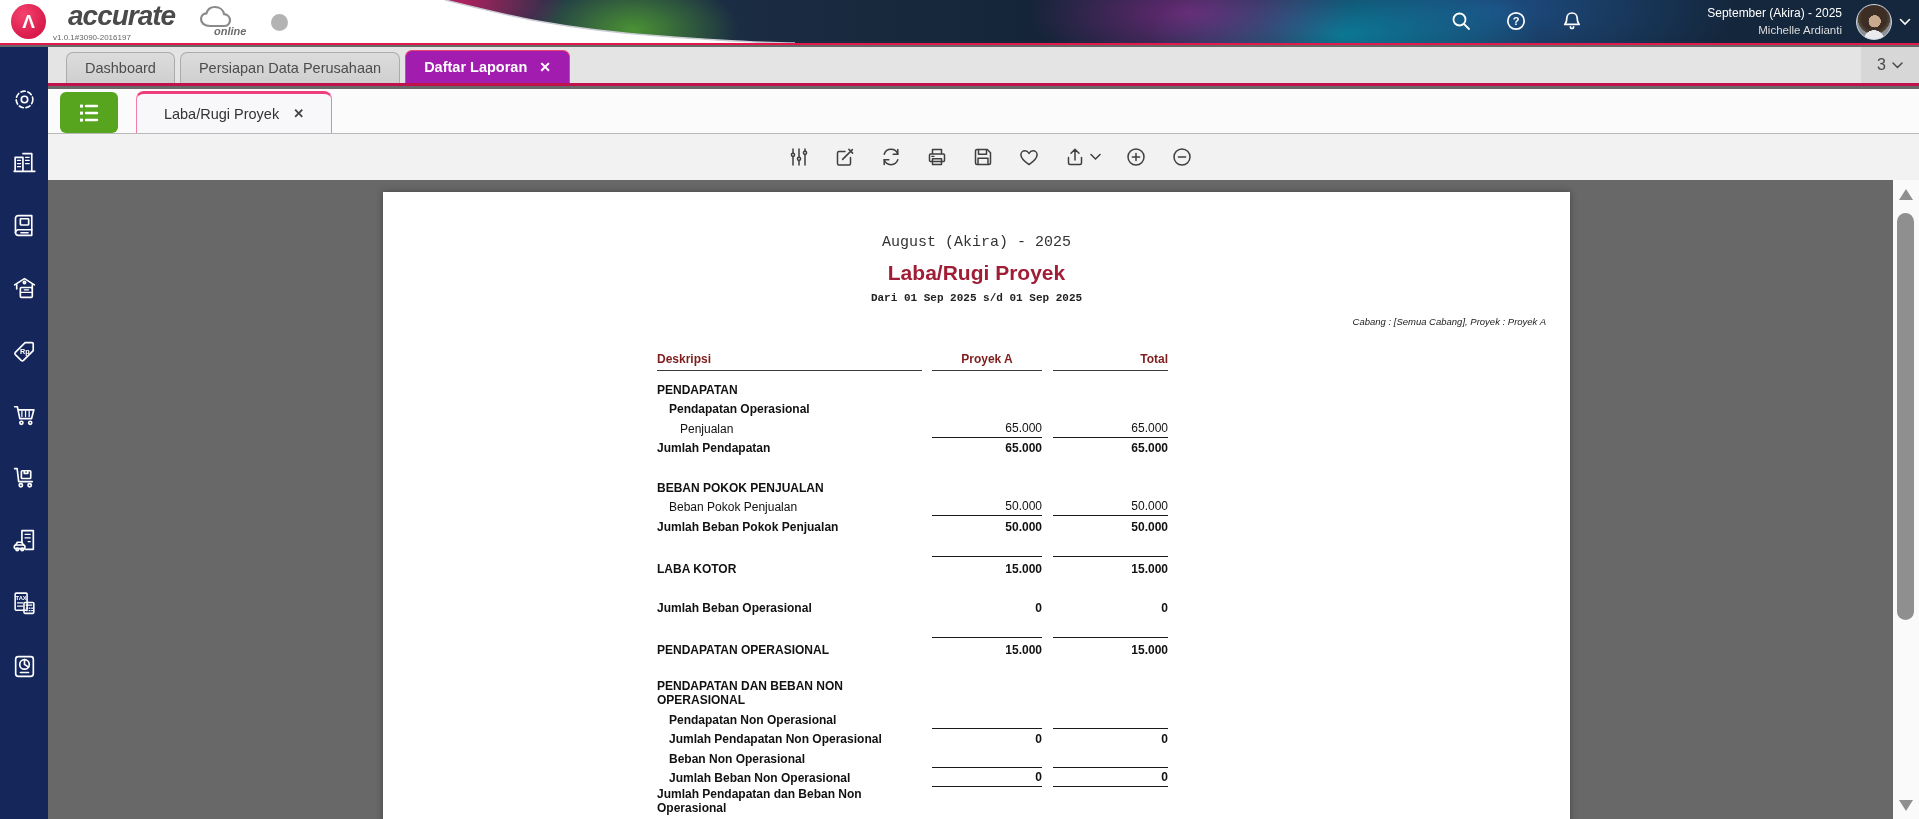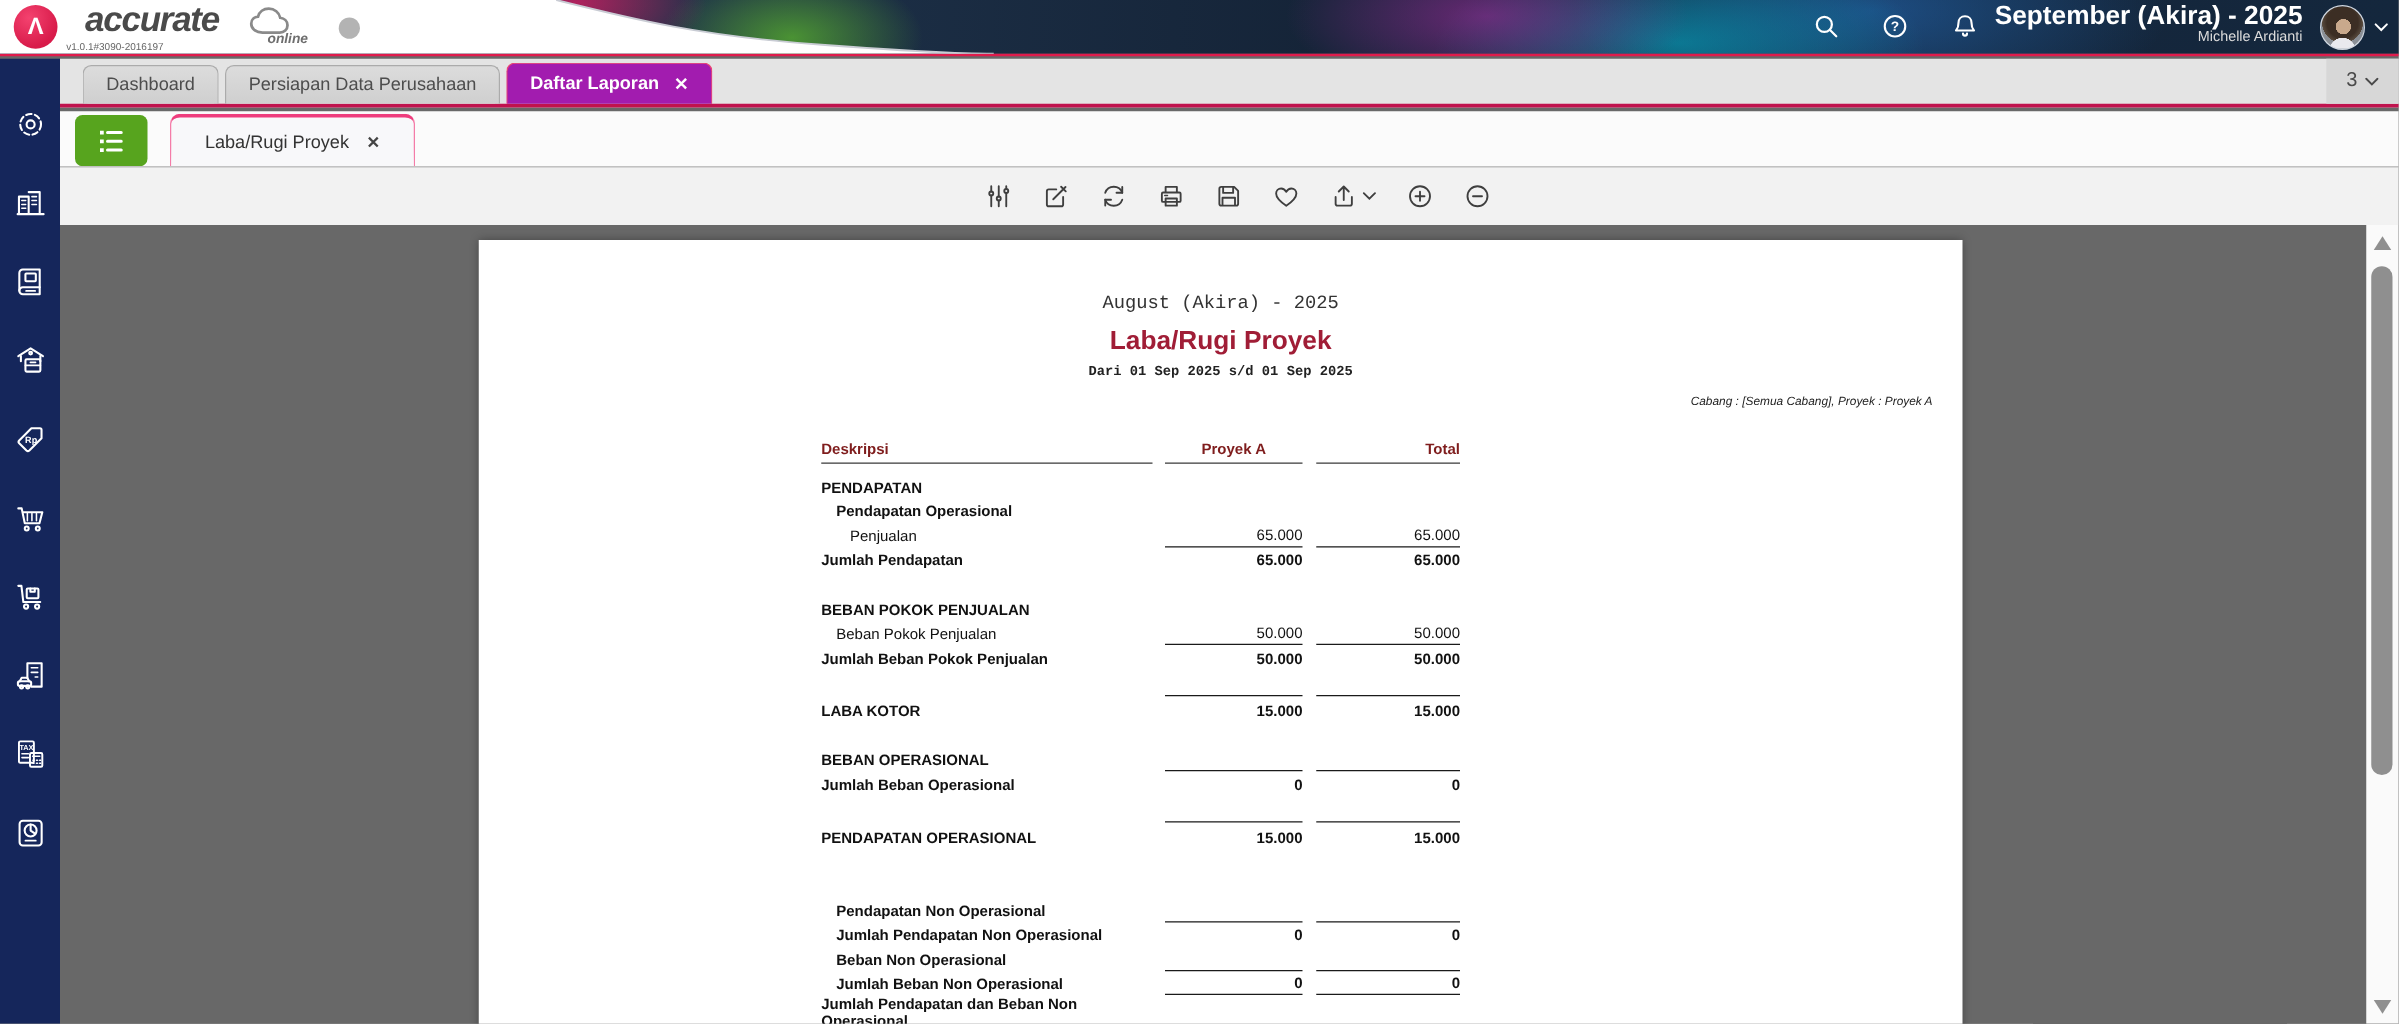--- a/index.html
+++ b/index.html
@@ -19,21 +19,21 @@
   .swoosh { position:absolute; top:0; left:0; }
   .logo-mark { position:absolute; top:4px; left:11px; width:35px; height:35px; border-radius:50%;
     background:radial-gradient(circle at 35% 30%,#f4426f,#d81b4a 70%); color:#fff; font-weight:bold;
     font-size:19px; display:flex; align-items:center; justify-content:center; }
   .brand { position:absolute; top:0px; left:68px; font-style:italic; font-weight:bold; font-size:28px; color:#4a4a4a; letter-spacing:-1px; }
   .brand-sub { position:absolute; top:25px; left:214px; font-style:italic; font-weight:bold; font-size:11px; color:#6e6e6e; }
   .version { position:absolute; top:33px; left:53px; font-size:8px; color:#666; }
   .status-dot { position:absolute; top:14px; left:271px; width:17px; height:17px; border-radius:50%; background:#b3b3b3; }
   .tb-ico { position:absolute; top:10px; width:22px; height:22px; cursor:pointer; }
   .userbox { position:absolute; top:3px; right:77px; text-align:right; color:#fff; }
-  .userbox .period { font-size:21px; line-height:20px;font-weight:bold; }
+  .userbox .period { font-size:12px; line-height:20px; }
   .userbox .uname { font-size:11.5px; line-height:14px; color:#dcdcdc; }
   .avatar { position:absolute; top:4px; left:1856px; width:36px; height:36px; border-radius:50%; border:1px solid #cfd6df; cursor:pointer;
     background: radial-gradient(circle at 50% 105%, #e9e9ee 0 26%, transparent 27%),
                 radial-gradient(circle at 52% 48%, #c9a98c 0 24%, transparent 25%),
                 radial-gradient(circle at 50% 38%, #3c2e24 0 46%, #57493c 60%, #8a8f96 61%); }
   .user-chevron { position:absolute; top:18px; left:1899px; }
 
   
   .sidebar { position:absolute; top:47px; left:0; width:48px; height:772px; background:#15265b;
     display:flex; flex-direction:column; align-items:center; padding-top:39px; gap:36px; }
@@ -409,44 +409,38 @@
           </div>
           <div class="rspacer"></div>
           <div class="trow b over">
             <div class="lbl i0">LABA KOTOR</div>
             <div class="gap"></div>
             <div class="val">15.000</div>
             <div class="gap"></div>
             <div class="val">15.000</div>
           </div>
           <div class="rspacer"></div>
-          <div class="trow b under">
-            <div class="lbl i0">BEBAN OPERASIONAL</div>
-            <div class="gap"></div>
-            <div class="val"></div>
-            <div class="gap"></div>
-            <div class="val"></div>
-          </div>
           <div class="trow b">
             <div class="lbl i0">Jumlah Beban Operasional</div>
             <div class="gap"></div>
             <div class="val">0</div>
             <div class="gap"></div>
             <div class="val">0</div>
           </div>
           <div class="rspacer"></div>
           <div class="trow b over">
             <div class="lbl i0">PENDAPATAN OPERASIONAL</div>
             <div class="gap"></div>
             <div class="val">15.000</div>
             <div class="gap"></div>
             <div class="val">15.000</div>
           </div>
           <div class="rspacer"></div>
           <div class="trow b">
+            <div class="lbl i0">PENDAPATAN DAN BEBAN NON OPERASIONAL</div>
             <div class="gap"></div>
             <div class="val"></div>
             <div class="gap"></div>
             <div class="val"></div>
           </div>
           <div class="trow b under">
             <div class="lbl i1">Pendapatan Non Operasional</div>
             <div class="gap"></div>
             <div class="val"></div>
             <div class="gap"></div>

